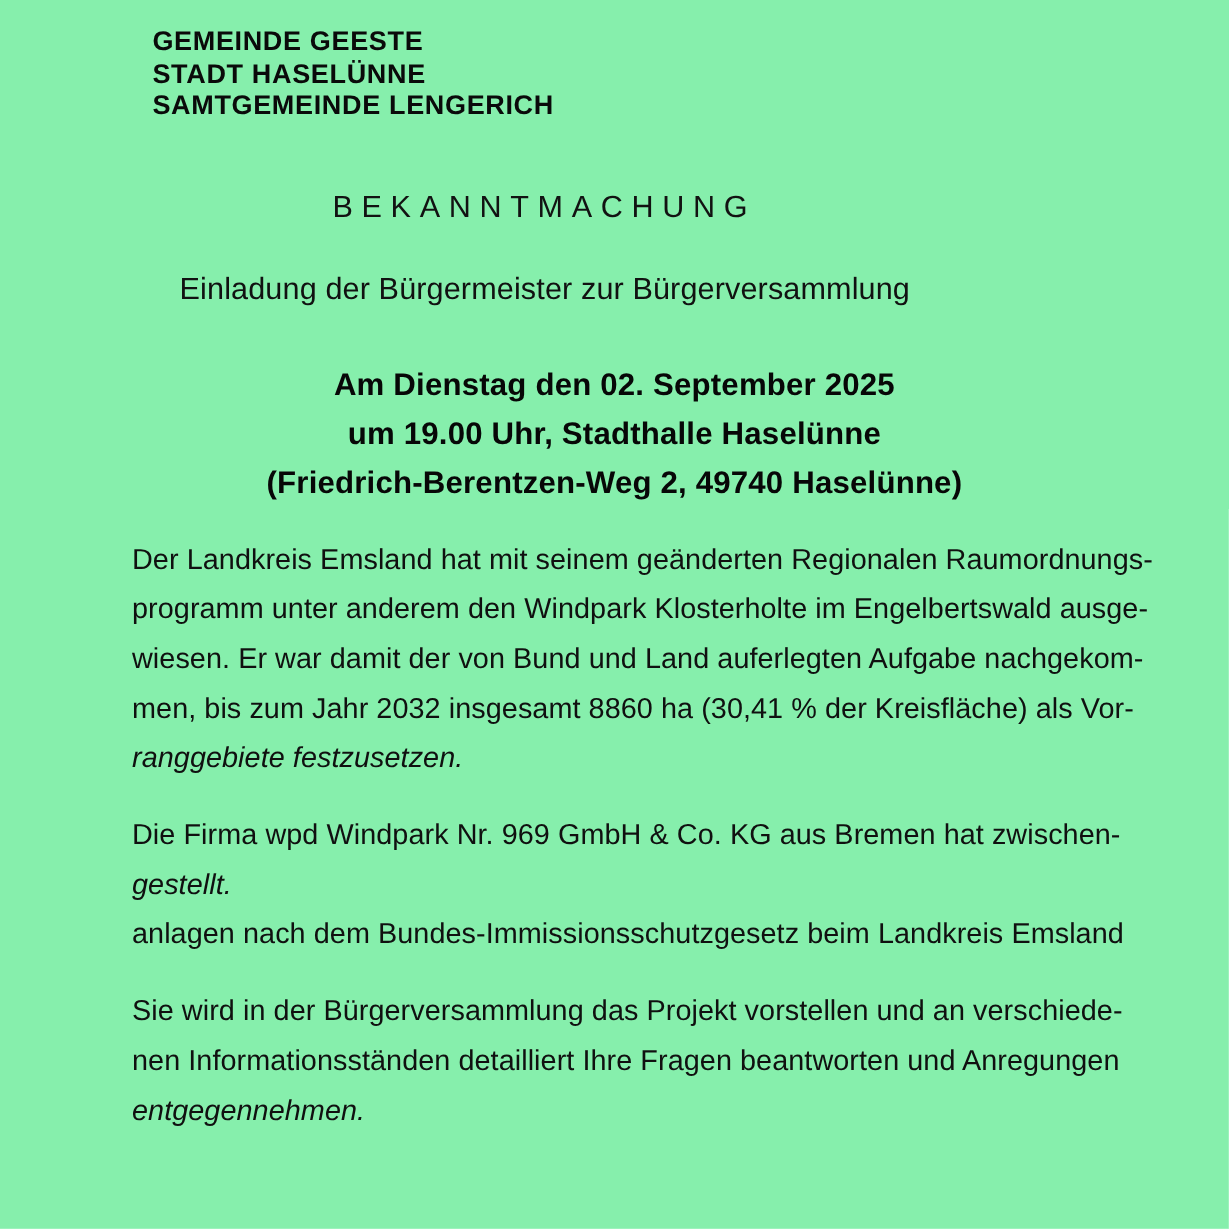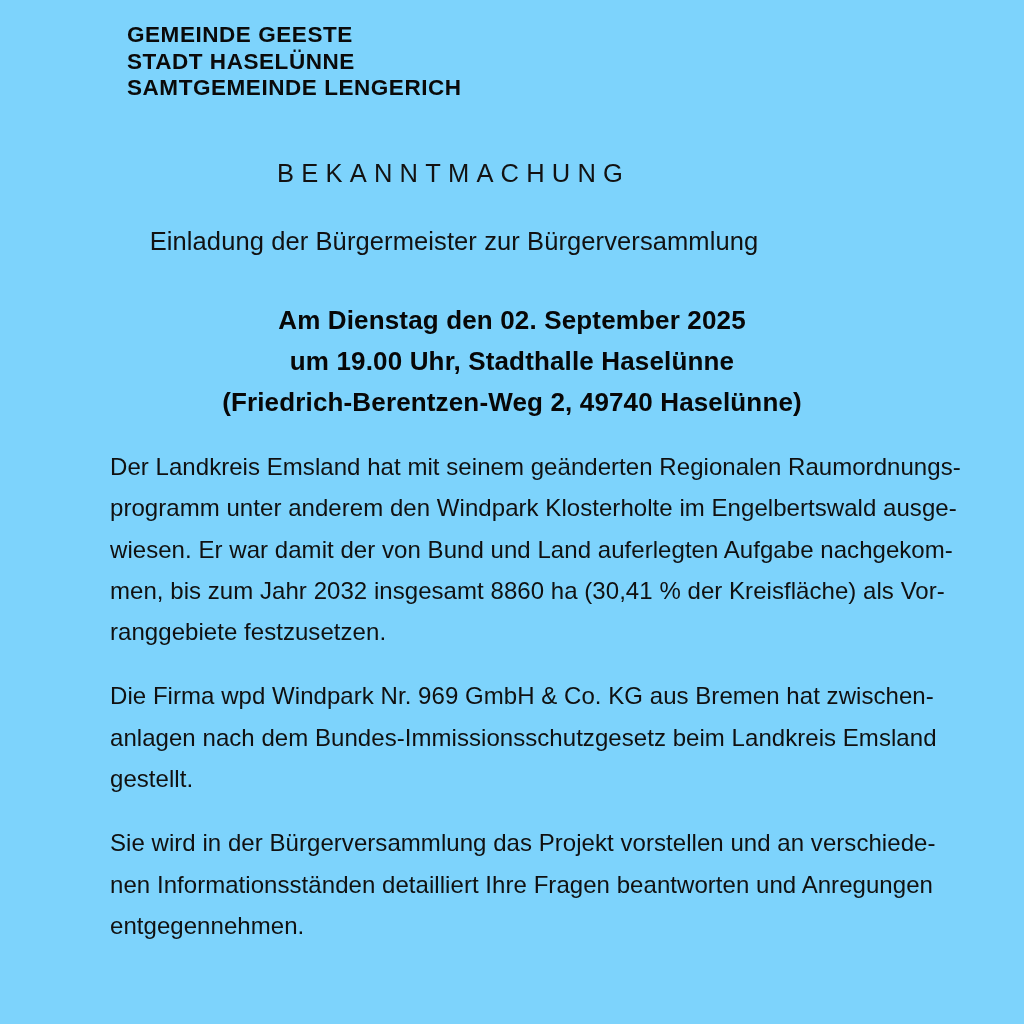--- a/index.html
+++ b/index.html
@@ -14,21 +14,21 @@
     overflow: hidden;
     font-family: "Liberation Sans", "DejaVu Sans", sans-serif;
     color: #0b0b0b;
     -webkit-font-smoothing: antialiased;
   }
 
   .page {
     position: relative;
     width: 1024px;
     height: 1024px;
-    background: #7dd3fc;
+    background: #86efac;
   }
 
   
   .letterhead {
     position: absolute;
     left: 127px;
     top: 22px;
     width: 700px;
   }
   .letterhead .lh-line {
@@ -108,20 +108,21 @@
   
   .tline {
     display: block;
     text-align: justify;
     text-align-last: justify;
     white-space: nowrap;
   }
   .tline.last {
     text-align: center;
     text-align-last: left;
+    font-style: italic;
   }
 </style>
 </head>
 <body>
 
 <div class="page">
 
   <div class="letterhead">
     <span class="lh-line">GEMEINDE GEESTE</span>
     <span class="lh-line">STADT HASELÜNNE</span>
@@ -143,22 +144,22 @@
     <p class="para">
       <span class="tline">Der Landkreis Emsland hat mit seinem geänderten Regionalen Raumordnungs-</span>
       <span class="tline">programm unter anderem den Windpark Klosterholte im Engelbertswald ausge-</span>
       <span class="tline">wiesen. Er war damit der von Bund und Land auferlegten Aufgabe nachgekom-</span>
       <span class="tline">men, bis zum Jahr 2032 insgesamt 8860 ha (30,41 % der Kreisfläche) als Vor-</span>
       <span class="tline last">ranggebiete festzusetzen.</span>
     </p>
 
     <p class="para">
       <span class="tline">Die Firma wpd Windpark Nr. 969 GmbH &amp; Co. KG aus Bremen hat zwischen-</span>
+      <span class="tline last">gestellt.</span>
       <span class="tline">anlagen nach dem Bundes-Immissionsschutzgesetz beim Landkreis Emsland</span>
-      <span class="tline last">gestellt.</span>
     </p>
 
     <p class="para">
       <span class="tline">Sie wird in der Bürgerversammlung das Projekt vorstellen und an verschiede-</span>
       <span class="tline">nen Informationsständen detailliert Ihre Fragen beantworten und Anregungen</span>
       <span class="tline last">entgegennehmen.</span>
     </p>
 
   </div>
 

